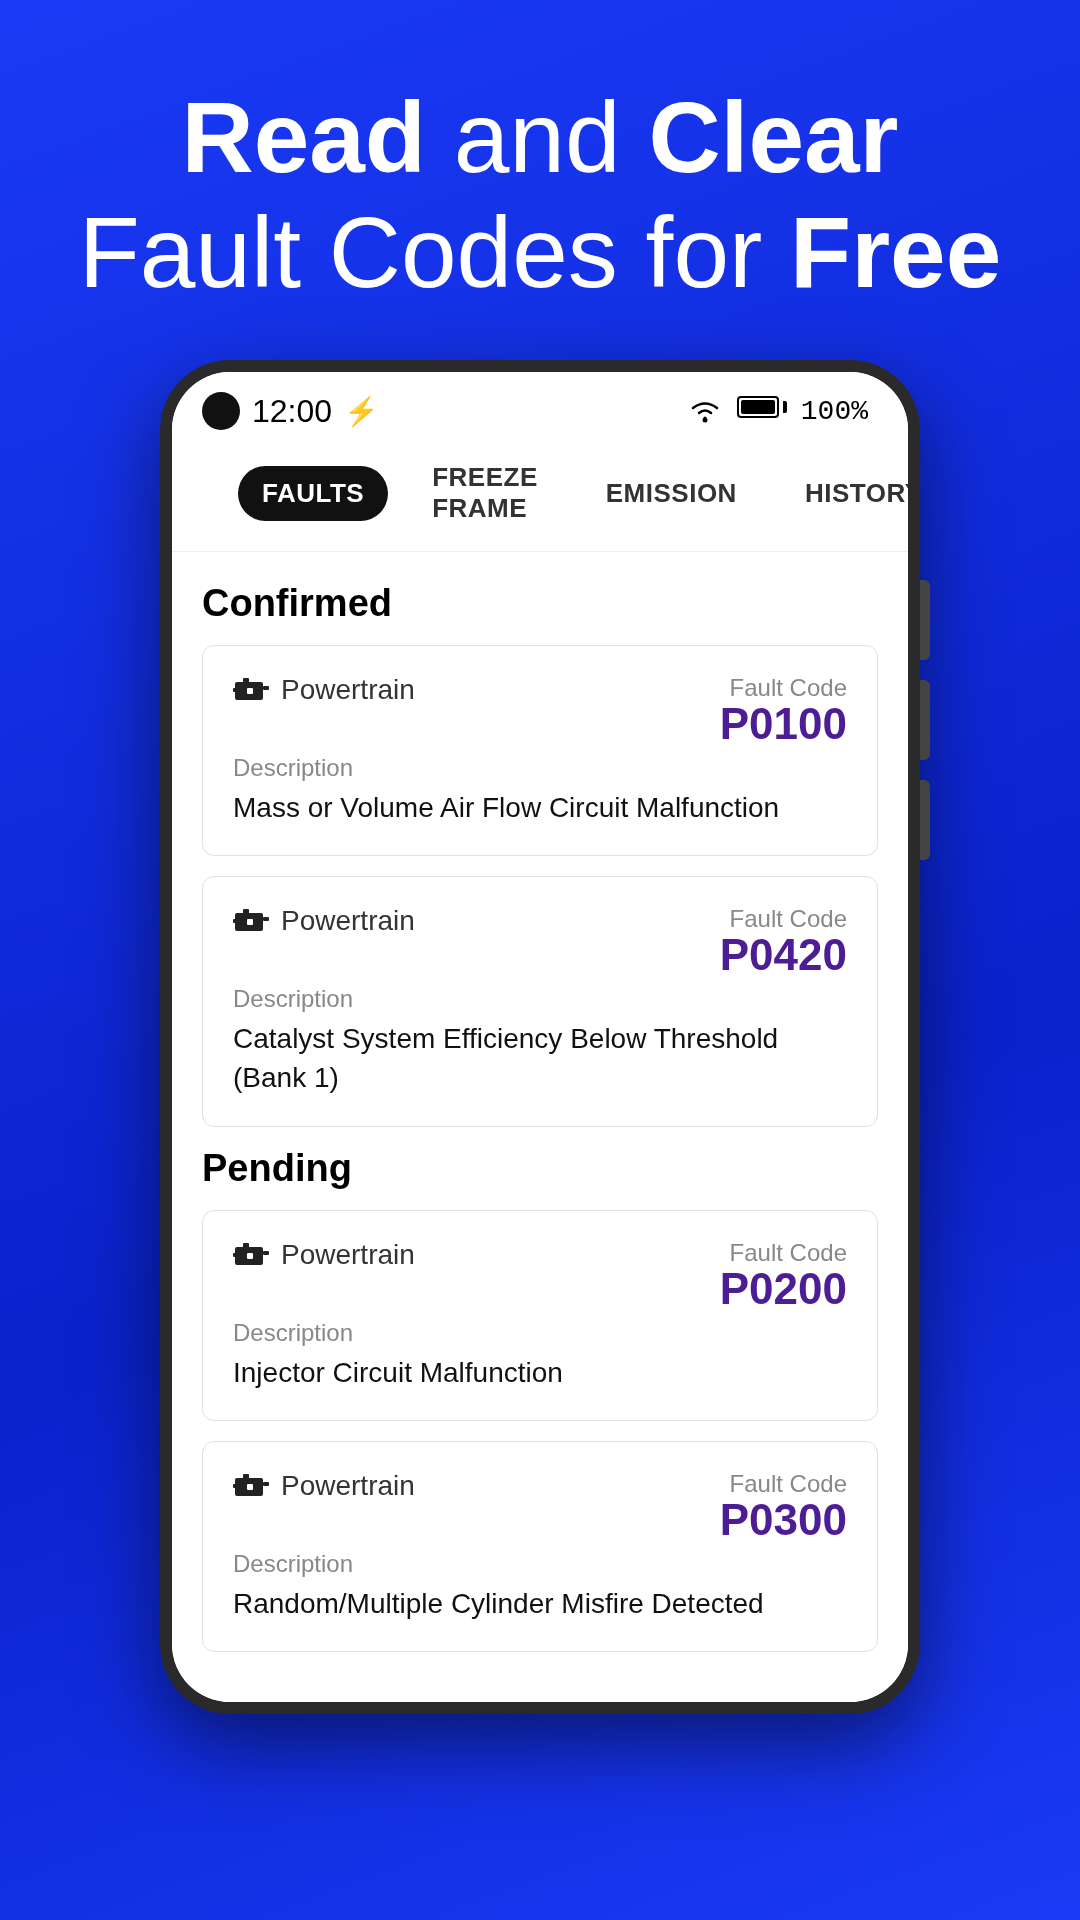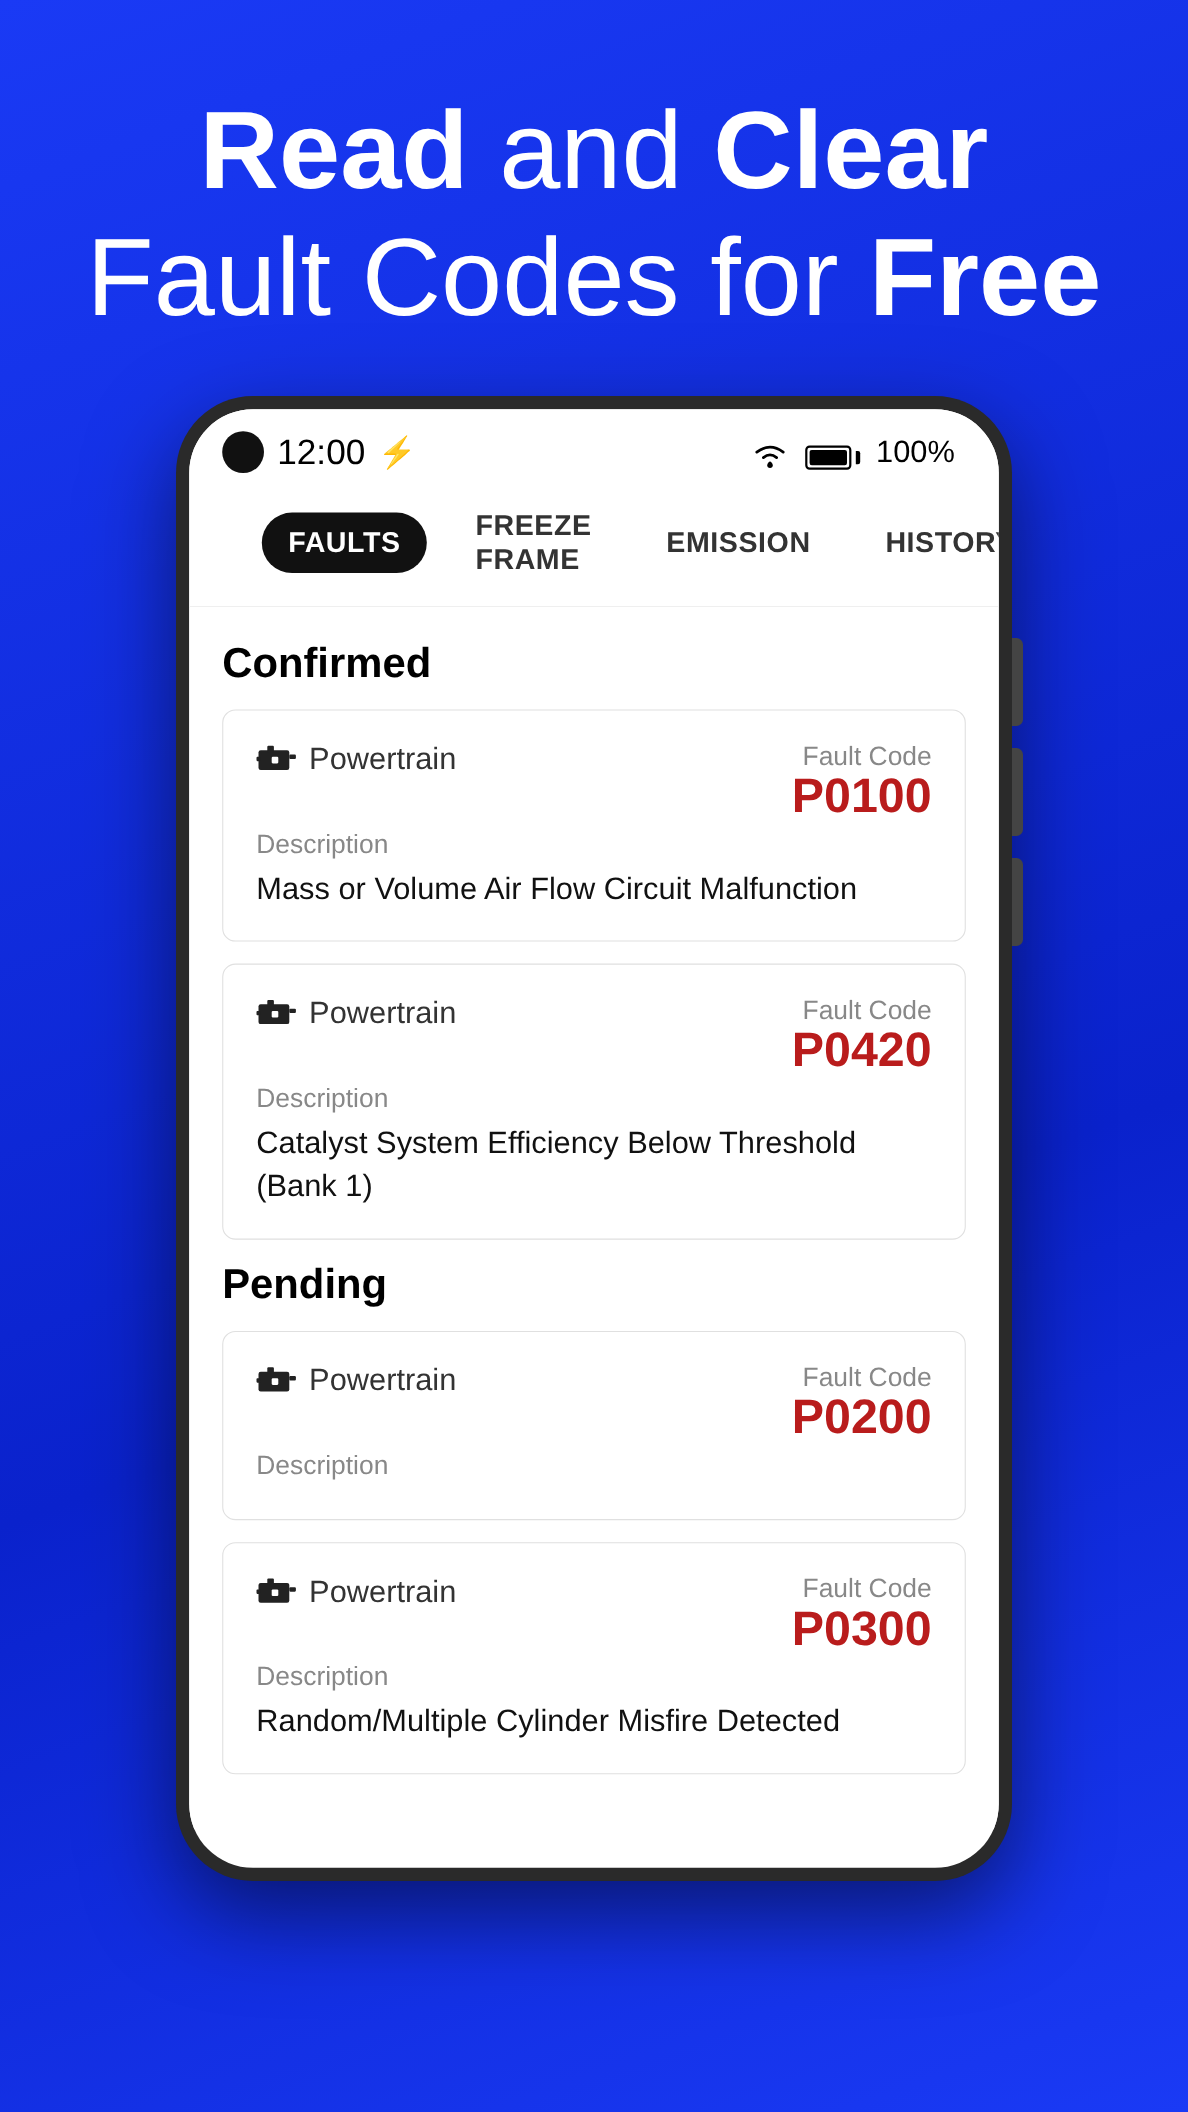--- a/index.html
+++ b/index.html
@@ -78,22 +78,23 @@
       color: #000;
     }
 
     .status-flash {
       font-size: 28px;
       color: #555;
     }
 
     .status-right {
       display: flex;
-      align-items: flex-end;
+      align-items: flex-start;
       gap: 14px;
+      font-family: Liberation Mono, monospace;
     }
 
     .battery-icon {
       display: flex;
       align-items: center;
       gap: 4px;
     }
 
     .battery-body {
       width: 42px;
@@ -200,21 +201,21 @@
 
     .fault-code-label {
       font-size: 24px;
       color: #888;
       display: block;
     }
 
     .fault-code-value {
       font-size: 44px;
       font-weight: 700;
-      color: #b91c1c;
+      color: #4c1d95;
       line-height: 1;
     }
 
     .description-label {
       font-size: 24px;
       color: #888;
       margin-bottom: 6px;
     }
 
     .description-text {
@@ -347,20 +348,21 @@
                 <rect x="14" y="14" width="6" height="6" rx="1" fill="#fff"></rect>
               </svg>
               <span>Powertrain</span>
             </div>
             <div class="card-right">
               <span class="fault-code-label">Fault Code</span>
               <span class="fault-code-value">P0200</span>
             </div>
           </div>
           <div class="description-label">Description</div>
+          <div class="description-text">Injector Circuit Malfunction</div>
         </div>
 
         <div class="fault-card">
           <div class="card-top">
             <div class="card-system">
               <svg width="38" height="32" viewBox="0 0 38 32" fill="none">
                 <rect x="2" y="8" width="28" height="18" rx="2" fill="#222"></rect>
                 <rect x="10" y="4" width="6" height="6" rx="1" fill="#222"></rect>
                 <rect x="30" y="12" width="6" height="4" rx="1" fill="#222"></rect>
                 <rect x="0" y="14" width="4" height="4" rx="1" fill="#222"></rect>

